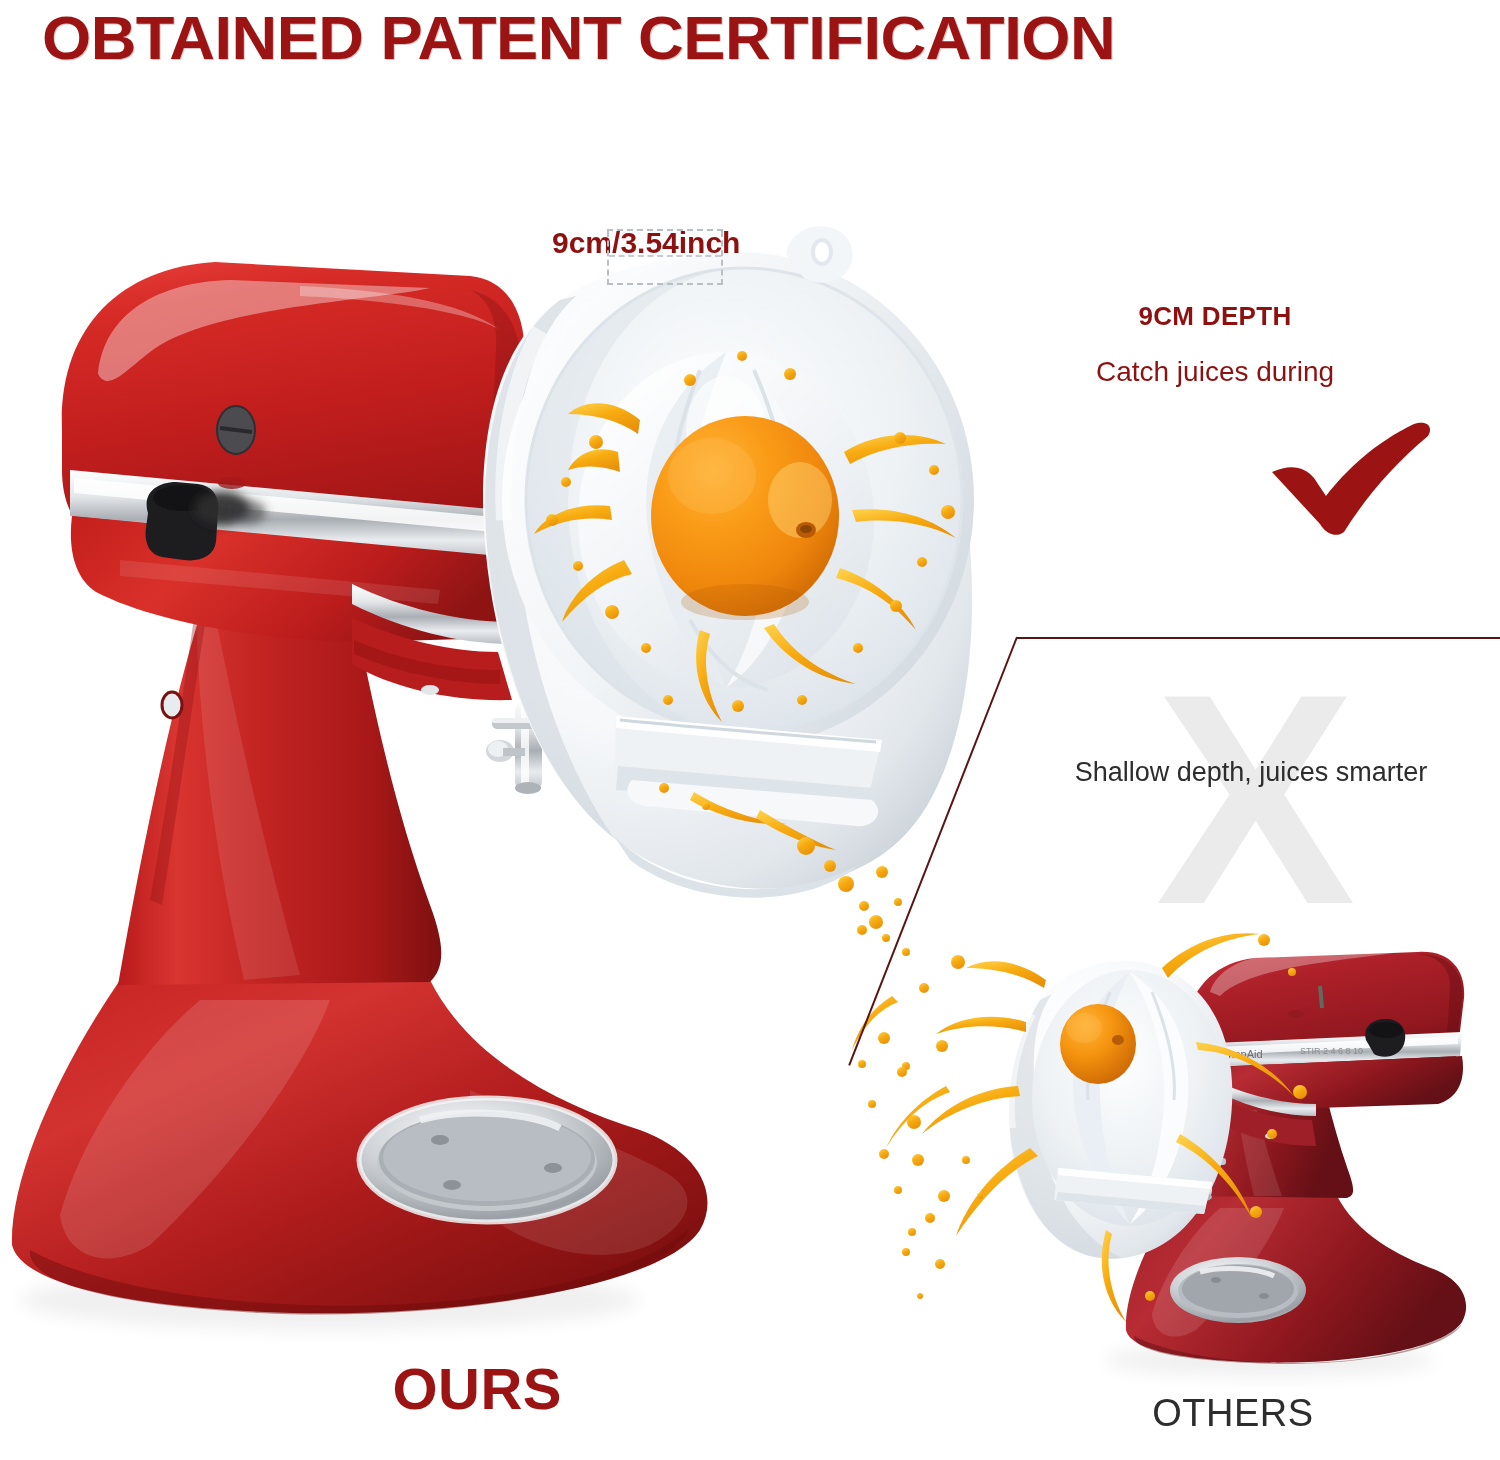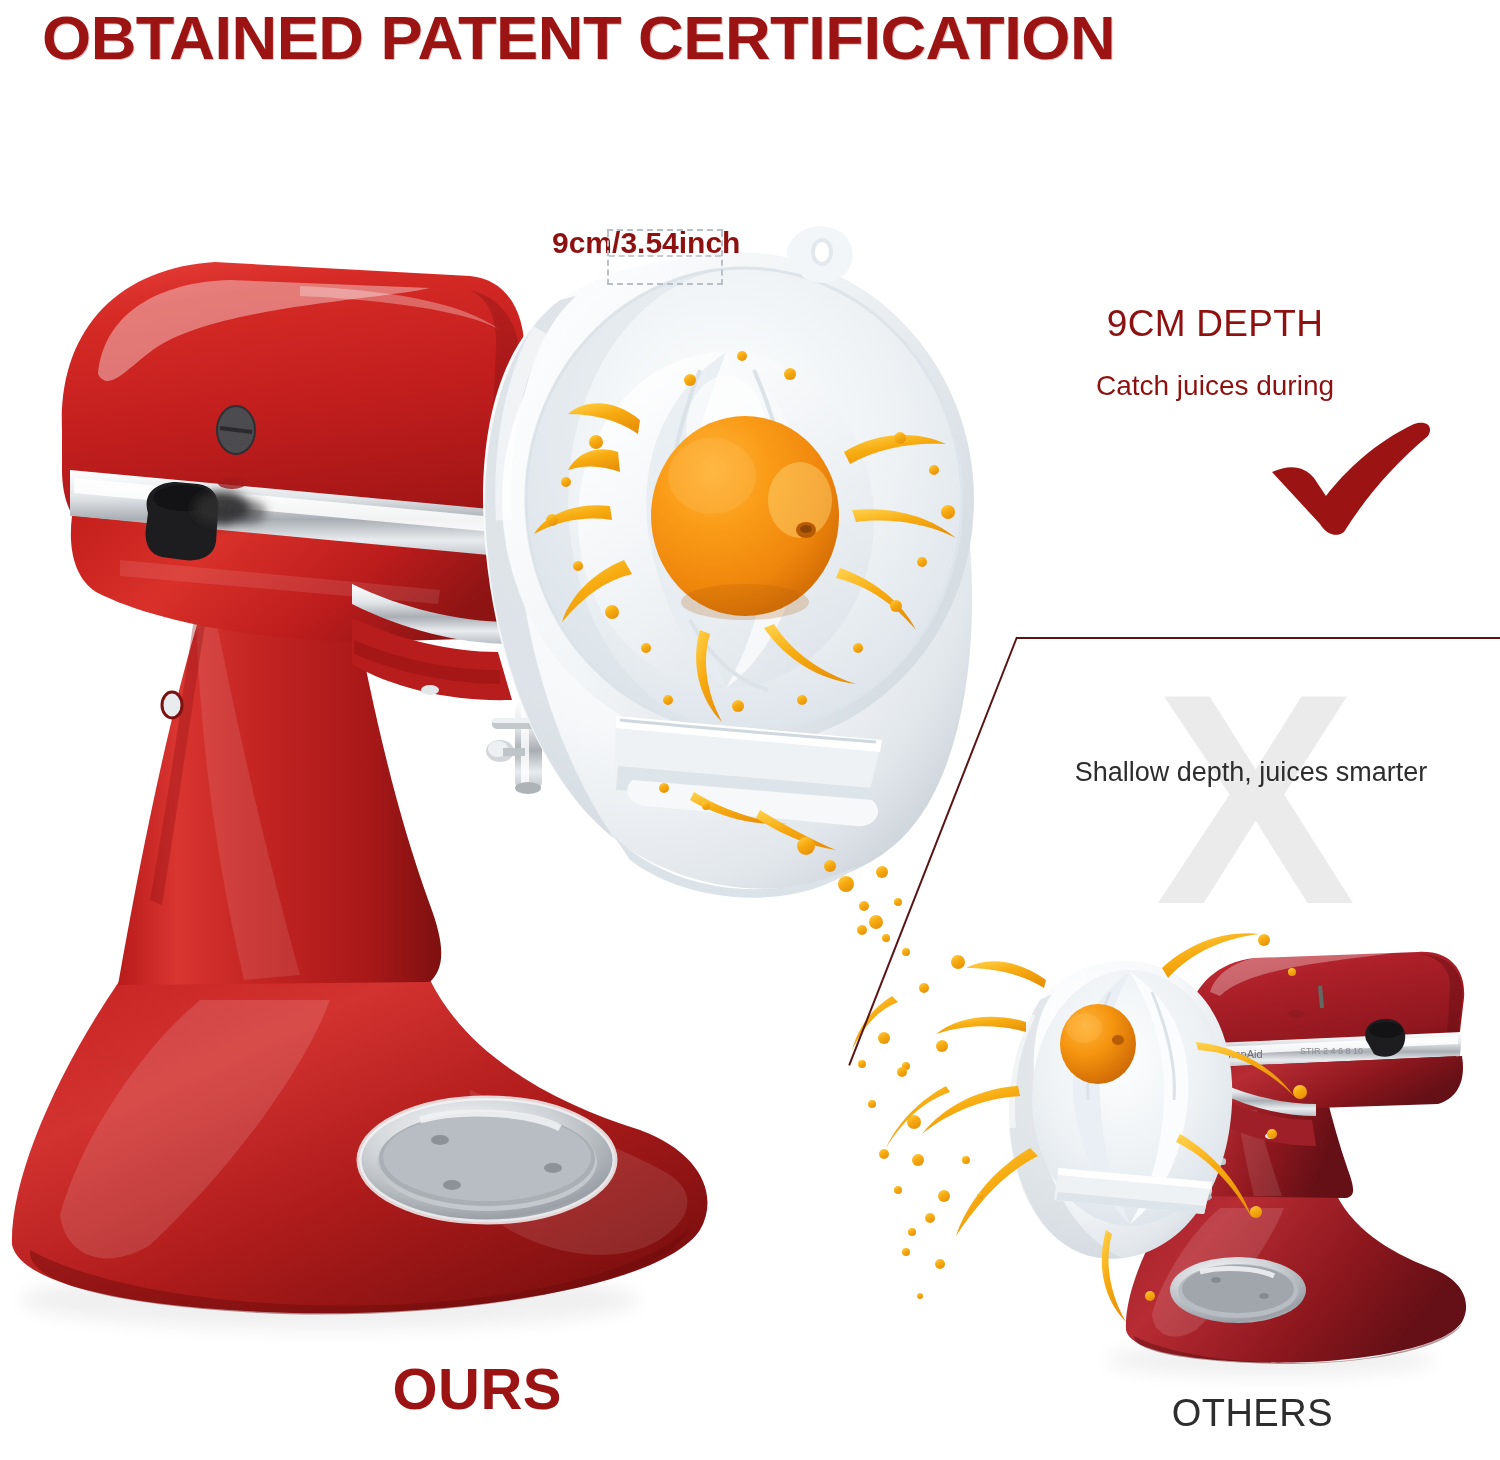--- a/index.html
+++ b/index.html
@@ -33,21 +33,21 @@
   .dim-box:after{
     content:"";position:absolute;left:0;right:0;top:24px;
     border-top:2px dashed #c5cbd1;
   }
 
   
   .callout{
     position:absolute;left:985px;top:300px;width:460px;
     text-align:center;color:#8e1111;line-height:1.30;
   }
-  .callout .ttl{font-size:37px;font-weight:400;letter-spacing:.3px;}
+  .callout .ttl{font-size:26px;font-weight:700;letter-spacing:.3px;}
   .callout .sub{font-size:28px;font-weight:400;margin-top:20px;}
 
   .check{
     position:absolute;left:1268px;top:420px;width:168px;height:116px;
   }
 
   
   .divider-h{
     position:absolute;left:1016px;top:637px;width:484px;height:0;
     border-top:2px solid #5a1414;
@@ -67,21 +67,21 @@
   .others-text{
     position:absolute;left:1020px;top:755px;width:462px;
     text-align:center;color:#2d2d2d;font-size:27px;line-height:1.30;
   }
 
   .ours-label{
     position:absolute;left:342px;top:1355px;width:220px;text-align:right;
     font-size:58px;font-weight:700;color:#9c1313;letter-spacing:.5px;
   }
   .others-label{
-    position:absolute;left:1133px;top:1392px;width:200px;text-align:right;
+    position:absolute;left:1133px;top:1392px;width:200px;text-align:center;
     font-size:38px;font-weight:400;color:#2d2d2d;letter-spacing:.5px;
   }
 
   svg.art{position:absolute;left:0;top:0;width:1500px;height:1460px;
           pointer-events:none;}
 </style>
 </head>
 <body>
 
 <div class="stage">

